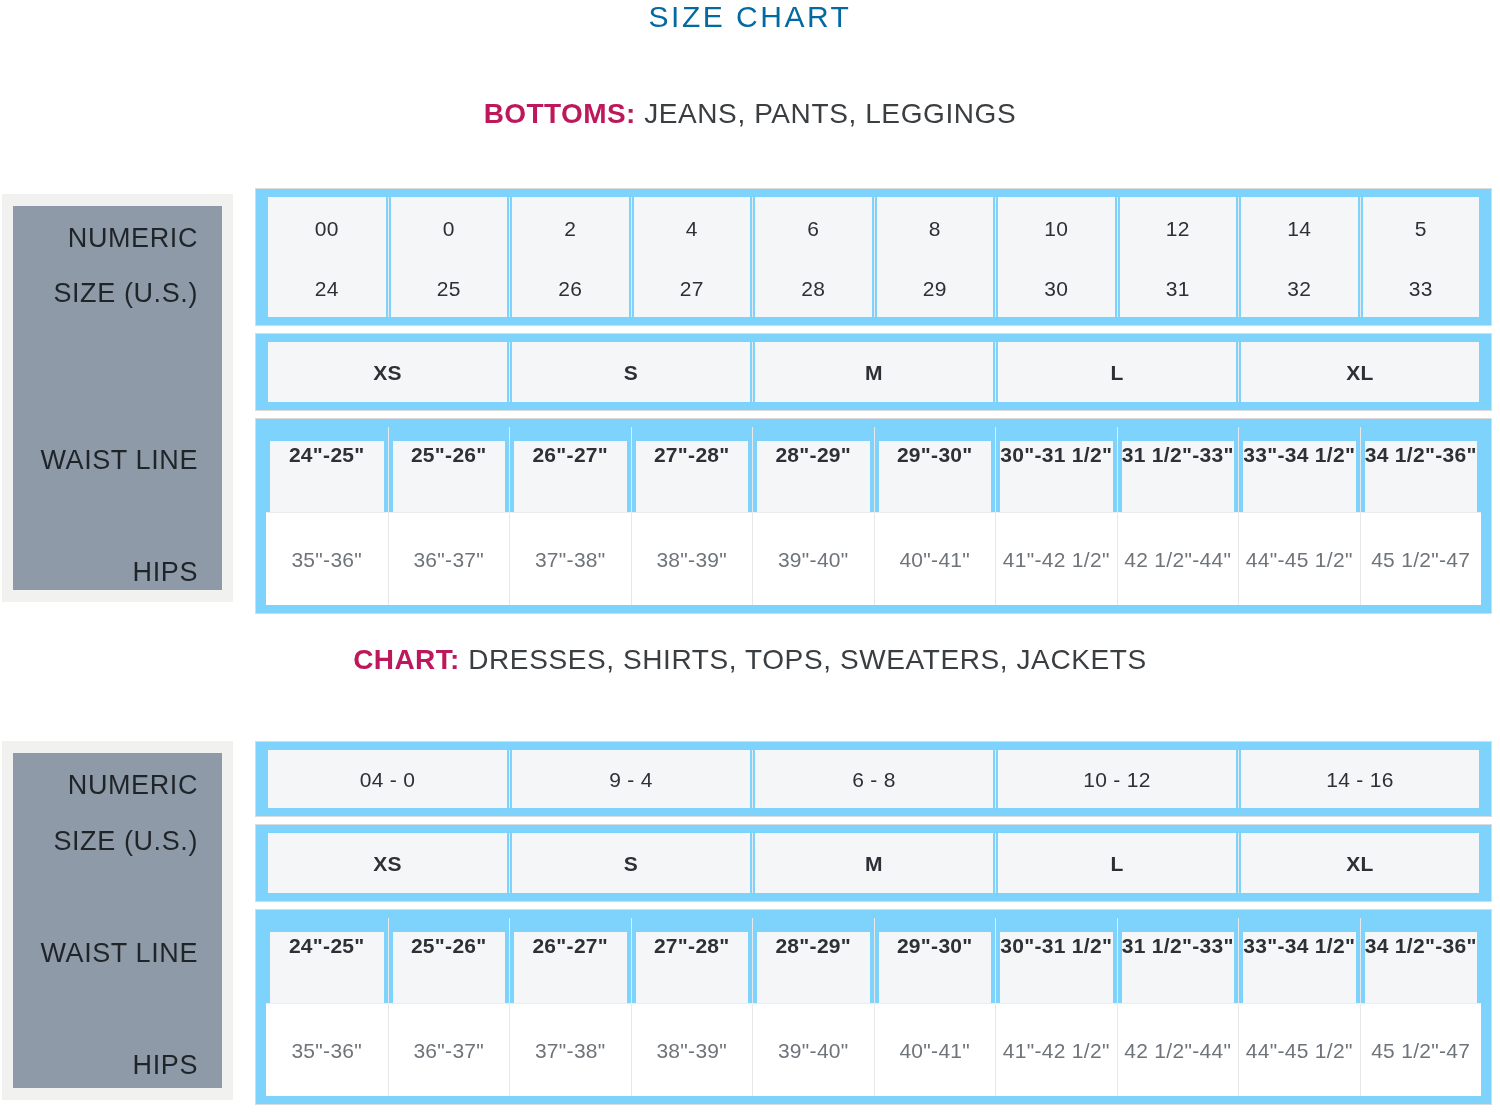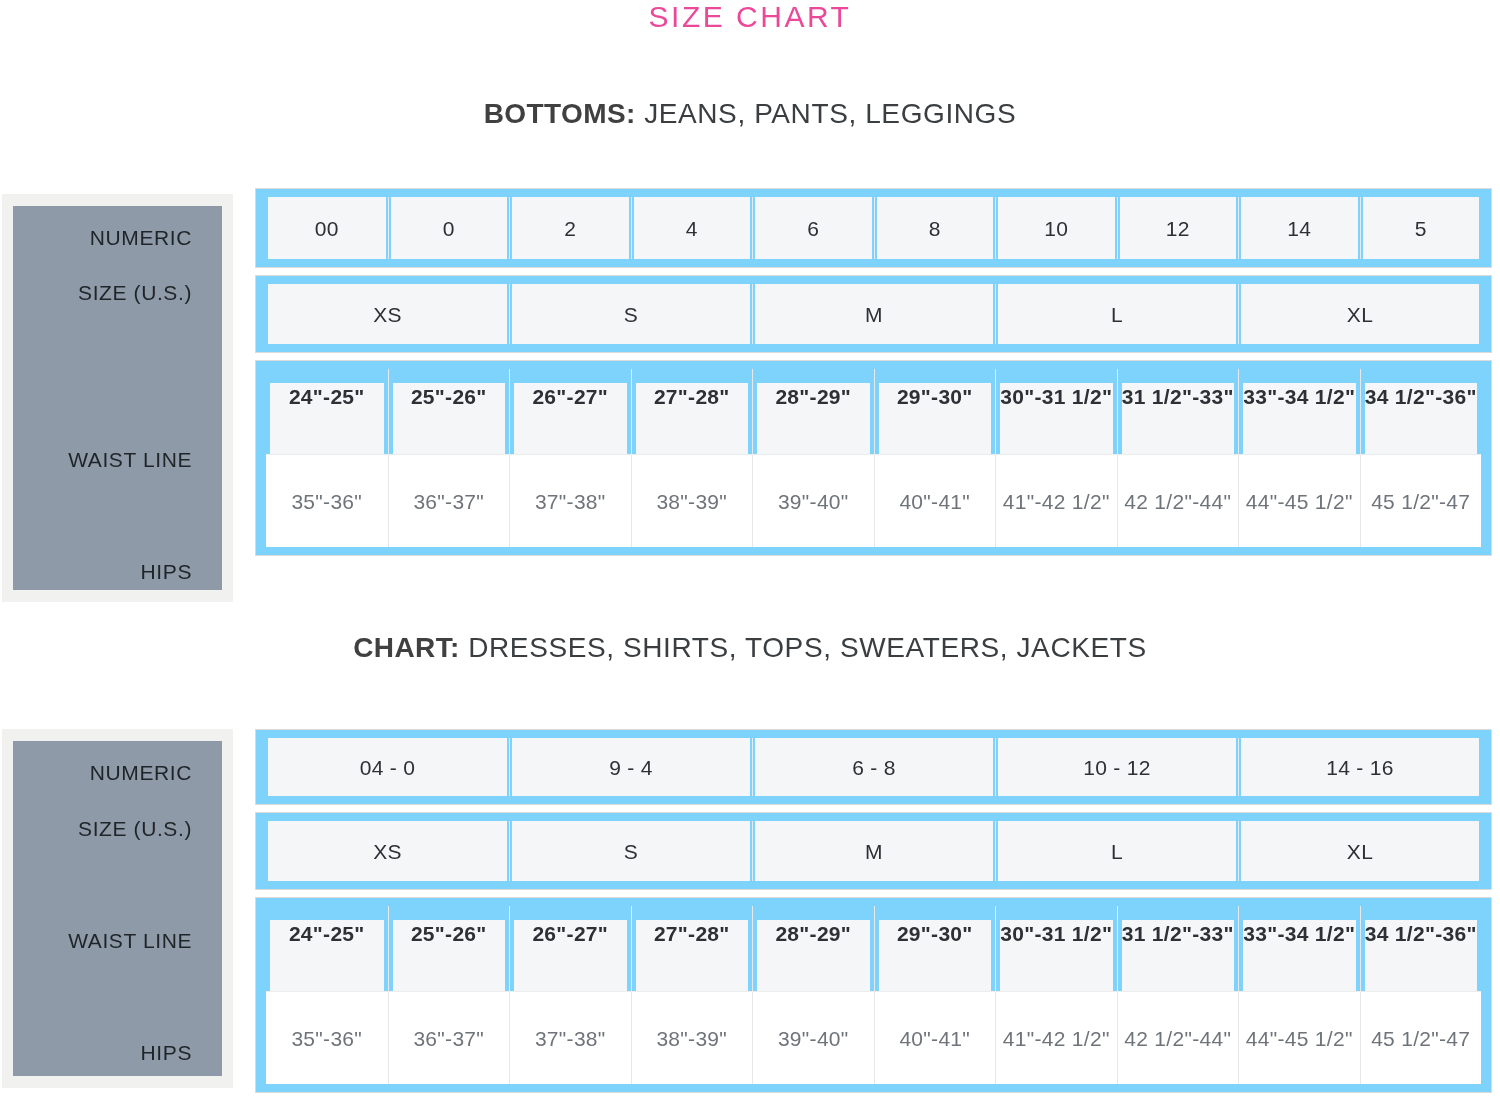--- a/index.html
+++ b/index.html
@@ -6,45 +6,45 @@
   html, body { margin: 0; padding: 0; background: #ffffff; }
   body {
     width: 1500px; height: 1114px;
     font-family: "Liberation Sans", sans-serif;
     color: #2d3135;
     overflow: hidden;
   }
   .title {
     margin: 0; text-align: center;
     font-size: 30px; font-weight: 400; letter-spacing: 2.5px;
-    color: #ec4899; line-height: 34px;
+    color: #0369a1; line-height: 34px;
   }
   .section-heading {
     margin: 0; text-align: center;
     font-size: 28px; font-weight: 400; letter-spacing: 0.6px;
     color: #3a3e41; line-height: 36px;
   }
-  .section-heading b { font-weight: 700; color: #404040; letter-spacing: 0.4px; }
+  .section-heading b { font-weight: 700; color: #be185d; letter-spacing: 0.4px; }
   #bottoms-heading { margin-top: 62px; }
   #tops-heading { margin-top: 28px; }
   .chart-row { display: flex; align-items: flex-start; }
   #bottoms-table { margin-top: 56px; }
   #tops-table { margin-top: 63px; }
 
   
   .side-frame {
     width: 231px; margin-left: 2px; padding: 12px 11px;
     background: #f1f1ef; flex: none;
   }
   .side-frame-1 { height: 408px; margin-top: 6px; }
   .side-frame-2 { height: 359px; }
   .side-box { background: #8e9aa8; width: 100%; height: 100%; position: relative; }
   .side-label {
-    position: absolute; right: 30px; white-space: nowrap;
-    font-size: 21px; color: #1f2428; letter-spacing: 0.6px; line-height: 26px;
+    position: absolute; right: 24px; white-space: nowrap;
+    font-size: 27px; color: #1f2428; letter-spacing: 0.6px; line-height: 26px;
   }
   .side-frame-1 .lbl-0 { top: 19px; }
   .side-frame-1 .lbl-1 { top: 74px; }
   .side-frame-1 .lbl-2 { top: 241px; }
   .side-frame-1 .lbl-3 { top: 353px; }
   .side-frame-2 .lbl-0 { top: 19px; }
   .side-frame-2 .lbl-1 { top: 75px; }
   .side-frame-2 .lbl-2 { top: 187px; }
   .side-frame-2 .lbl-3 { top: 299px; }
 
@@ -57,21 +57,21 @@
   .grid-5  { grid-template-columns: repeat(5, 1fr); }
   .cell {
     display: flex; align-items: center; justify-content: center;
     background: #f5f6f8; background-clip: content-box;
     padding: 0 2px; text-align: center;
     font-size: 21px; letter-spacing: 0.3px; color: #2d3135; line-height: 27px;
   }
   .cell + .cell { border-left: 1px solid #e7e9eb; }
   .h62 .cell { height: 62px; }
   .h58 .cell { height: 58px; }
-  .h60 .cell { height: 60px; }
+  .h60 .cell { height: 60px; font-weight: bold; }
   .waist-row .cell {
     height: 85px; font-weight: 700;
     align-items: flex-start; padding: 14px 4px 0;
   }
   .waist-row .cell + .cell, .hips-row .cell + .cell { border-left: 1px solid #e6e8e9; }
   .hips-row { border-top: 1px solid #ededed; }
   .hips-row .cell {
     height: 92px; background: #ffffff; color: #6f747a; padding: 0 4px;
   }
 </style>
@@ -101,20 +101,33 @@
             <div class="cell">0</div>
             <div class="cell">2</div>
             <div class="cell">4</div>
             <div class="cell">6</div>
             <div class="cell">8</div>
             <div class="cell">10</div>
             <div class="cell">12</div>
             <div class="cell">14</div>
             <div class="cell">5</div>
           </div>
+        <div class="grid grid-10 h58">
+
+        <div class="cell">24</div>
+            <div class="cell">25</div>
+            <div class="cell">26</div>
+            <div class="cell">27</div>
+            <div class="cell">28</div>
+            <div class="cell">29</div>
+            <div class="cell">30</div>
+            <div class="cell">31</div>
+            <div class="cell">32</div>
+            <div class="cell">33</div>
+          </div>
       </div>
       <div class="block">
         <div class="grid grid-5 h60">
 
         <div class="cell">XS</div>
             <div class="cell">S</div>
             <div class="cell">M</div>
             <div class="cell">L</div>
             <div class="cell">XL</div>
           </div>

